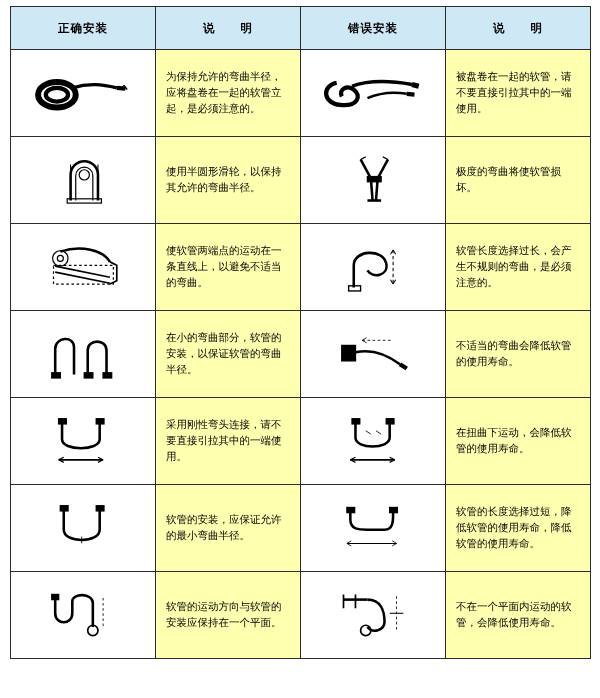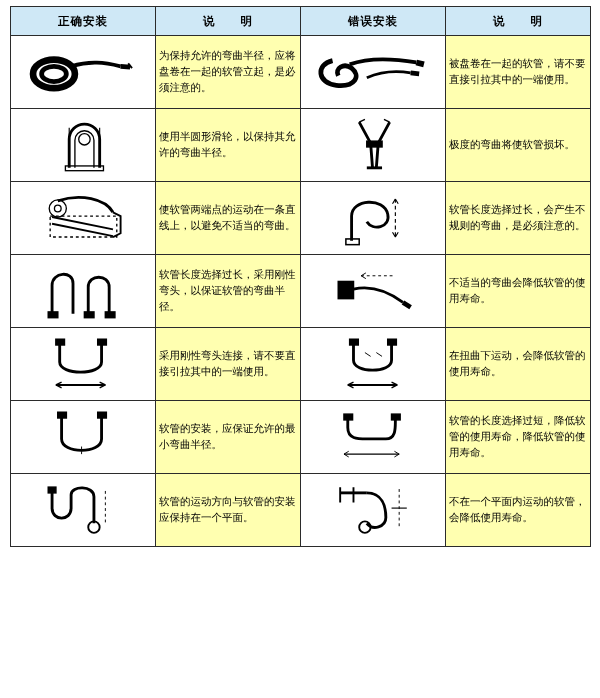--- a/index.html
+++ b/index.html
@@ -27,21 +27,21 @@
     margin: 2px 0 6px 2px;
     color: #000;
   }
   table.main {
     border-collapse: collapse;
     width: 580px;
     table-layout: fixed;
   }
   table.main td, table.main th {
     border: 1px solid #2b2b2b;
-    padding: 3px;
+    padding: 10px;
     vertical-align: middle;
   }
   .col-img { width: 145px; }
   .col-txt { width: 145px; }
 
   thead th {
     height: 22px;
     background: #cfe8f6;
     font-size: 11.5px;
     font-weight: bold;
@@ -178,21 +178,21 @@
           <svg class="fig" viewBox="0 0 145 64">
             <g fill="none" stroke="#000" stroke-width="1.6">
               <path d="M40 56 L40 26 C 40 12, 62 10, 62 24 L62 56" stroke-width="3"></path>
               <path d="M78 56 L78 28 C 78 14, 100 14, 100 28 L100 56" stroke-width="3"></path>
               <rect x="36" y="54" width="10" height="6" fill="#000"></rect>
               <rect x="74" y="54" width="10" height="6" fill="#000"></rect>
               <rect x="96" y="54" width="10" height="6" fill="#000"></rect>
             </g>
           </svg>
         </td>
-        <td class="cell-txt">软管长度选择过长，采用刚性弯头，以保证软管的弯曲半径。</td>
+        <td class="cell-txt">在小的弯曲部分，软管的安装，以保证软管的弯曲半径。</td>
         <td class="cell-img">
           <svg class="fig" viewBox="0 0 145 64">
             <g fill="none" stroke="#000" stroke-width="1.6">
               <rect x="36" y="22" width="16" height="18" fill="#000"></rect>
               <path d="M52 30 C 70 26, 88 32, 104 44" stroke-width="3"></path>
               <path d="M104 44 l8 5" stroke-width="5"></path>
               <path d="M60 16 L96 16" stroke-width="1" stroke-dasharray="3 3"></path>
               <path d="M60 16 l5 -3 M60 16 l5 3" stroke-width="1"></path>
             </g>
           </svg>

